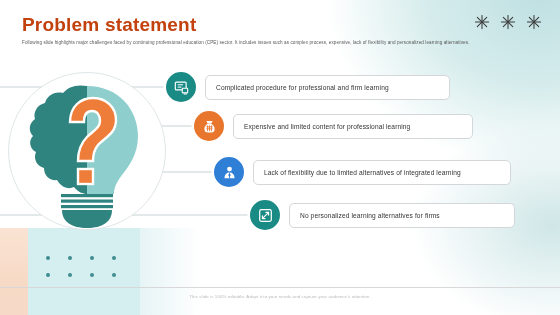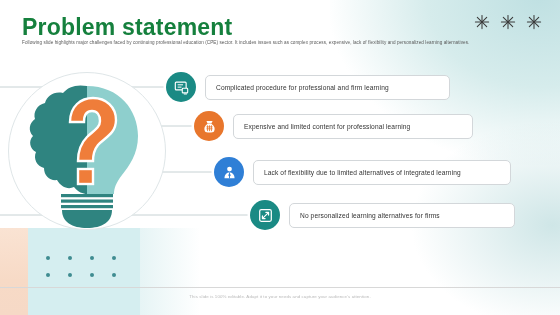--- a/index.html
+++ b/index.html
@@ -35,21 +35,21 @@
     background:linear-gradient(90deg,#e6f4f5 0%, rgba(255,255,255,0) 100%);
   }
 
   
   .dots{position:absolute;left:46px;top:256px;display:grid;grid-template-columns:repeat(4,22px);grid-template-rows:repeat(2,17px);}
   .dots i{display:block;width:4px;height:4px;border-radius:50%;background:#3f8c91;}
 
   
   .title{
     position:absolute;left:22px;top:14px;
-    font-size:23px;font-weight:bold;letter-spacing:.2px;color:#15803d;
+    font-size:19px;font-weight:bold;letter-spacing:.2px;color:#c2410c;
   }
   .subtitle{
     position:absolute;left:22px;top:39px;width:500px;
     font-size:4.6px;line-height:7px;color:#5a5a5a;letter-spacing:.08px;
     white-space:nowrap;
   }
 
   
   .asterisks{position:absolute;right:18px;top:14px;display:flex;gap:10px;}
   .asterisks svg{display:block;}

